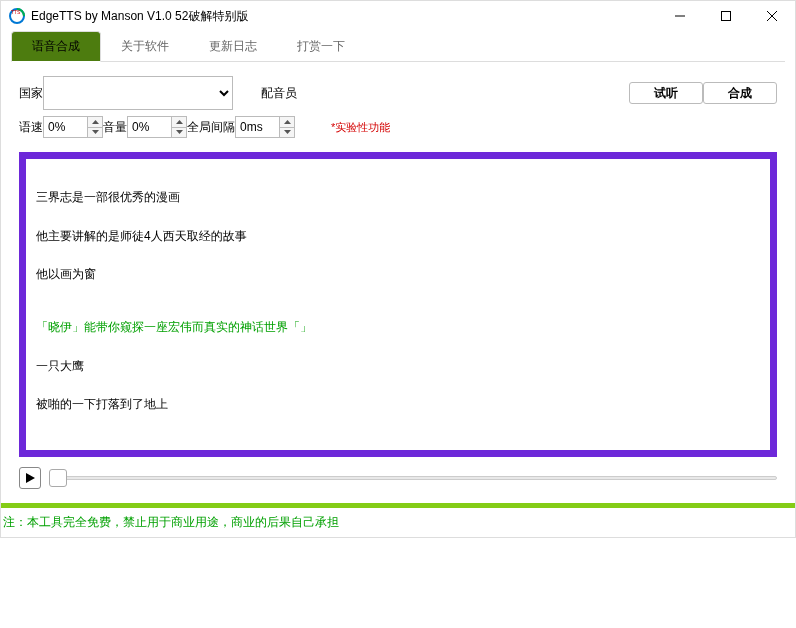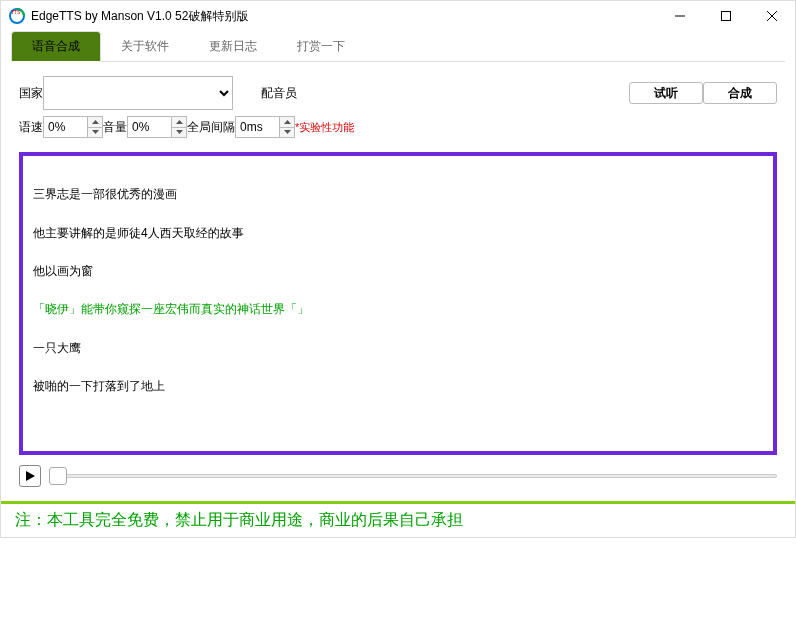--- a/index.html
+++ b/index.html
@@ -21,29 +21,29 @@
   .combo-country { width: 190px; }
   .combo-voice { width: 196px; }
   .spin-wrap { display: flex; }
   input.spin { width: 44px; height: 22px; border: 1px solid #bbb; border-right: none; padding: 0 4px; font-size: 12px; text-align: left; }
   .spinbtns { width: 16px; display: flex; flex-direction: column; border: 1px solid #bbb; }
   .spinbtn { flex: 1; display:flex; align-items:center; justify-content:center; background:#f5f5f5; cursor:pointer; }
   .spinbtn svg { width:7px; height:4px; display:block; }
   .spinsep { height:1px; background:#bbb; }
   .btn { height: 22px; border: 1px solid #bbb; background: #fff; border-radius: 3px; cursor: pointer; padding: 0 10px; font-size: 12px; font-weight: bold; }
   .btn-wide { width: 74px; }
-  .warn { color: #d40000; font-size: 11px; }
-  .textbox { flex: 1 1 auto; border: 4px solid #6d28d9; margin-top: 8px; padding: 10px; font-size: 12px; line-height: 1.6; overflow: auto; white-space: pre-line; }
-  .textbox .hl { color: #00a000; }
+  .warn { color: #d40000; font-size: 11px; margin-left: 36px; }
+  .textbox { flex: 1 1 auto; border: 7px solid #6d28d9; margin-top: 8px; padding: 10px; font-size: 12px; line-height: 1.6; overflow: auto; white-space: pre-line; }
+  .textbox .hl { color: #00a000; margin-top: 15px; }
   .player { display: flex; align-items: center; gap: 8px; margin-top: 10px; margin-bottom: 6px; }
   .playbtn { width: 22px; height: 22px; border: 1px solid #888; border-radius: 3px; display:flex; align-items:center; justify-content:center; cursor:pointer; background:#fff; }
   .track { flex: 1; height: 22px; position: relative; display:flex; align-items:center; }
   .trackline { position:absolute; left:0; right:0; top:50%; height:4px; background:#e8e8e8; border:1px solid #ccc; border-radius:3px; transform:translateY(-50%); }
   .thumb { position:absolute; left:0; width:18px; height:18px; border:1px solid #aaa; background:#fff; border-radius:3px; top:50%; transform:translateY(-50%); cursor:pointer; }
-  .footer { padding: 6px 14px; border-top: 3px solid #84cc16; color:#00a000; font-size:16px; }
+  .footer { padding: 6px 2px; border-top: 5px solid #84cc16; color:#00a000; font-size:12px; }
 </style>
 </head>
 <body>
 
 <div class="window">
   <div class="titlebar">
     <span class="icon-box">
       <svg viewBox="0 0 16 16">
           <circle cx="8" cy="8" r="7" fill="none" stroke="#0078d4" stroke-width="2"></circle>
           <path d="M8 1 A7 7 0 0 1 15 8" fill="none" stroke="#00b050" stroke-width="2"></path>

